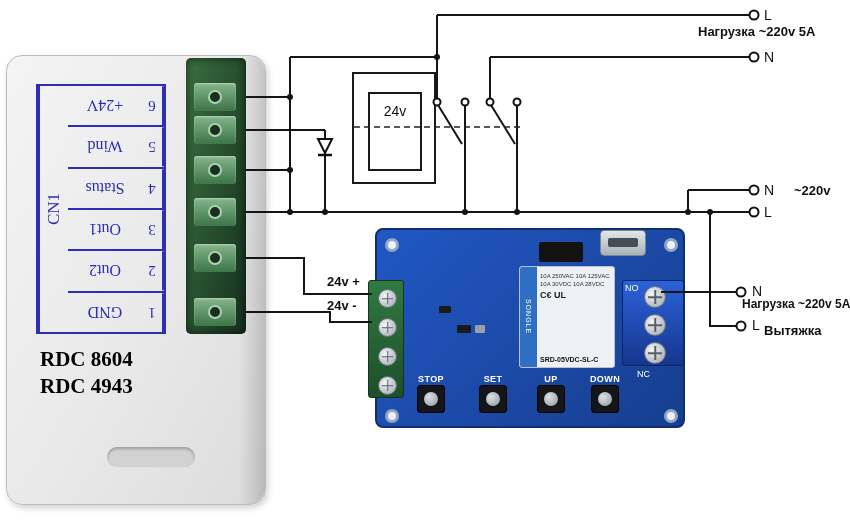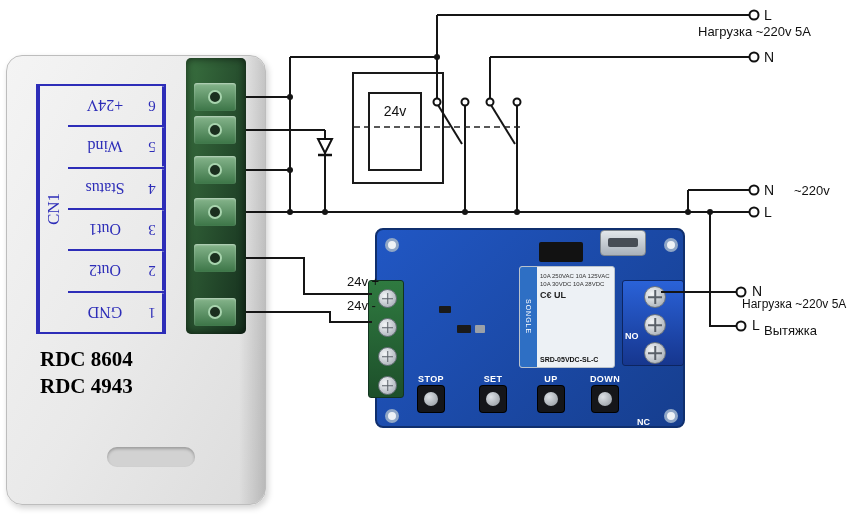--- a/index.html
+++ b/index.html
@@ -32,21 +32,21 @@
     font-weight:bold;font-size:21px;line-height:27px;color:#000;}
 
   
   .terminal-block{position:absolute;left:186px;top:58px;width:60px;height:276px;border-radius:5px;
     background:linear-gradient(100deg,#39703f,#16301e);box-shadow:inset 0 0 8px rgba(0,0,0,.65);}
   .tb-slot{position:absolute;left:8px;width:42px;height:28px;border-radius:3px;
     background:linear-gradient(#86b58c,#3c7547);box-shadow:inset 0 1px 2px rgba(255,255,255,.45);}
   .tb-hole{width:10px;height:10px;border-radius:50%;background:#1b2f1f;margin:7px auto;border:2px solid #a8d4ae;}
 
   
-  .coil{position:absolute;left:352px;top:72px;width:80px;height:108px;background:#fff;border:2px solid #1a1a1a;padding-left:8px;}
+  .coil{position:absolute;left:352px;top:72px;width:80px;height:108px;background:#fff;border:2px solid #1a1a1a;}
   .coil-inner{position:absolute;left:14px;top:18px;width:50px;height:66px;border:2px solid #1a1a1a;
     display:flex;justify-content:center;align-items:flex-start;padding-top:9px;font-size:14px;}
 
   
   .pcb{position:absolute;left:375px;top:228px;width:310px;height:200px;border-radius:8px;
     background:linear-gradient(135deg,#2157c4,#163e8e);border:2px solid #0f2f6e;box-sizing:border-box;}
   .hole{position:absolute;width:14px;height:14px;border-radius:50%;background:#eef2f6;
     border:3px solid #8fa6c6;box-sizing:border-box;}
   .display{position:absolute;left:23px;top:18px;width:112px;height:62px;background:#0b0b0b;
     border:2px solid #000;border-radius:4px;display:flex;align-items:center;justify-content:center;
@@ -71,33 +71,33 @@
   .lterm{position:absolute;left:-9px;top:50px;width:36px;height:118px;border-radius:3px;
     background:linear-gradient(#2f7a40,#1d4f2a);border:1px solid #123420;box-sizing:border-box;}
   .rterm{position:absolute;left:245px;top:50px;width:62px;height:86px;border-radius:3px;
     background:linear-gradient(#2a62d8,#16368e);border:1px solid #0d2560;box-sizing:border-box;}
   .screw{position:absolute;border-radius:50%;border:1px solid #6c747d;
     background:radial-gradient(circle at 35% 35%,#f4f6f8,#99a1aa);}
   .screw::before{content:"";position:absolute;left:50%;top:15%;bottom:15%;width:1.5px;background:#5a6068;transform:translateX(-50%);}
   .screw::after{content:"";position:absolute;top:50%;left:15%;right:15%;height:1.5px;background:#5a6068;transform:translateY(-50%);}
   .lterm .screw{width:17px;height:17px;left:9px;}
   .rterm .screw{width:20px;height:20px;left:21px;}
-  .nonc{position:absolute;color:#fff;font-size:9px;font-weight:bold;margin-top:48px;}
+  .nonc{position:absolute;color:#fff;font-size:9px;font-weight:normal;}
 
   .btn-wrap{position:absolute;top:144px;width:44px;text-align:center;}
   .btn-label{color:#fff;font-size:9px;font-weight:bold;letter-spacing:.4px;margin-bottom:2px;}
   .tact{width:26px;height:26px;background:#15161a;border-radius:3px;margin:0 auto;position:relative;
     box-shadow:0 0 0 1px #000;}
   .tact::after{content:"";position:absolute;inset:6px;border-radius:50%;
     background:radial-gradient(circle at 35% 35%,#dde1e6,#8e959c);}
 
   
-  .sup{position:absolute;font-size:13px;font-weight:400;margin-left:20px;}
+  .sup{position:absolute;font-size:13px;font-weight:700;}
   .ep{position:absolute;font-size:14px;}
-  .ep-small{position:absolute;font-size:13px;white-space:nowrap;}
+  .ep-small{position:absolute;font-size:13px;white-space:nowrap;font-weight:bold;}
   .ep-block{position:absolute;text-align:center;line-height:19px;font-size:13.5px;}
 
   .wire-layer{position:absolute;left:0;top:0;z-index:10;pointer-events:none;}
 </style>
 </head>
 <body>
 
 <div class="canvas">
 
   <div class="controller">

